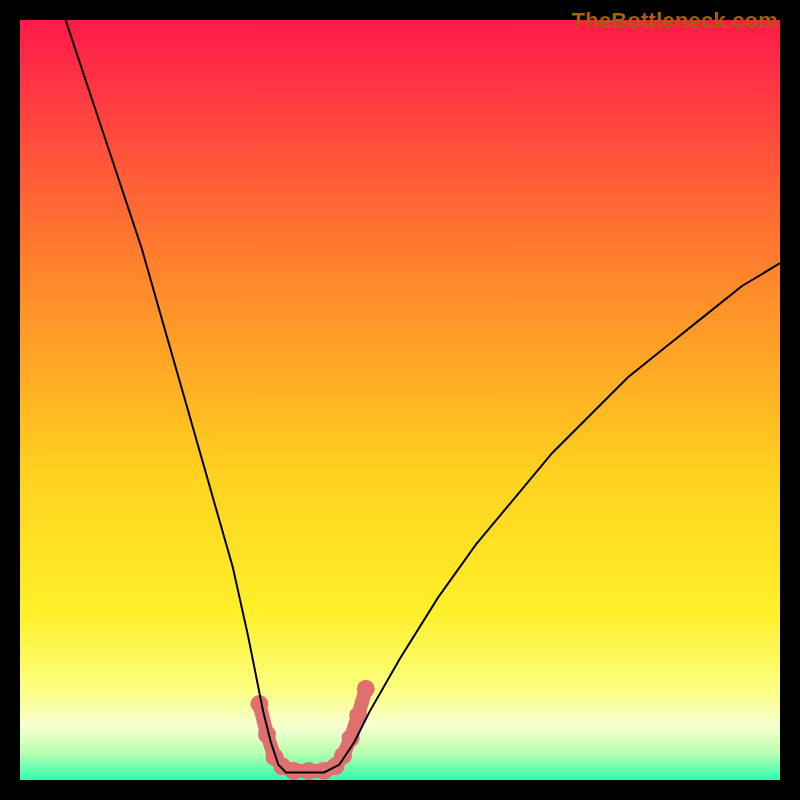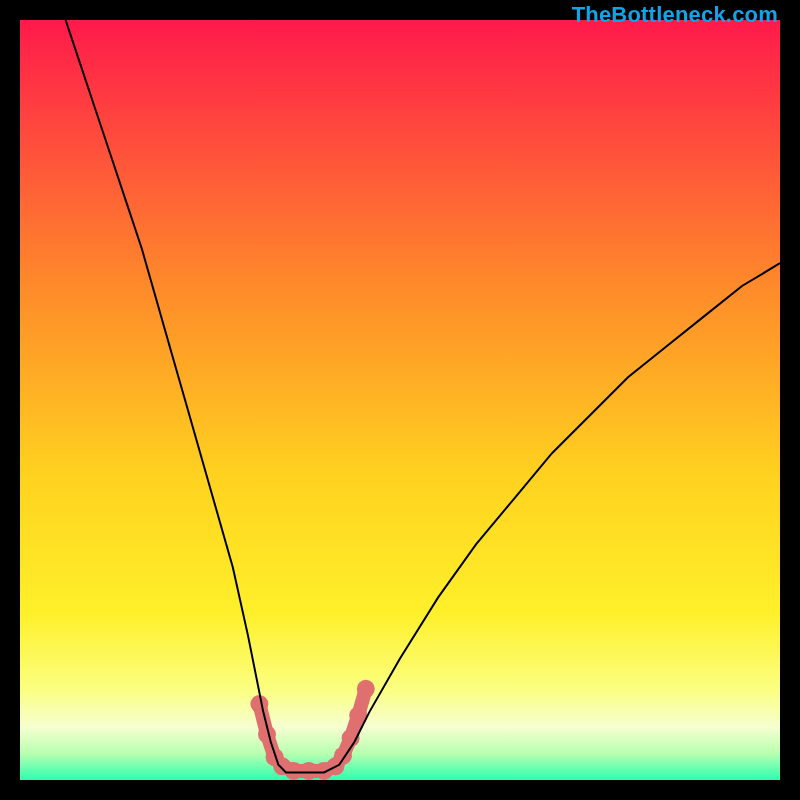--- a/index.html
+++ b/index.html
@@ -20,26 +20,26 @@
   }
   .plot {
     position: absolute;
     left: 0;
     top: 0;
     width: 760px;
     height: 760px;
   }
   .watermark {
     position: absolute;
-    top: 2px;
+    top: 8px;
     right: 22px;
     font-family: Arial, Helvetica, sans-serif;
     font-size: 22px;
     font-weight: 600;
-    color: #0ea5e9;
+    color: #a16207;
     letter-spacing: 0.2px;
   }
   svg {
     display: block;
   }
 </style>
 </head>
 <body>
 
 <div class="frame">

